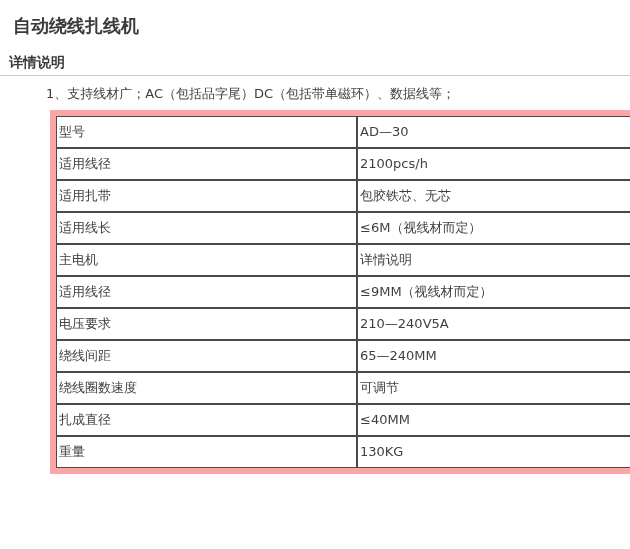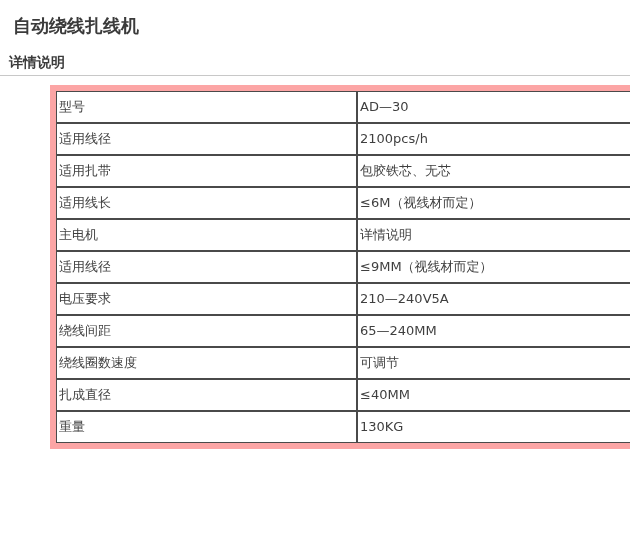--- a/index.html
+++ b/index.html
@@ -75,20 +75,21 @@
 <body>
 
 <div class="page">
 
   <h1 class="page-title">自动绕线扎线机</h1>
 
   <h2 class="section-title">详情说明</h2>
 
   <hr class="divider">
 
+  <p class="feature">1、支持线材广；AC（包括品字尾）DC（包括带单磁环）、数据线等；</p>
 
 
   <table class="spec-table">
     <tbody>
         <tr>
           <td class="label-cell">型号</td>
           <td class="value-cell">AD—30</td>
         </tr>
         <tr>
           <td class="label-cell">适用线径</td>

